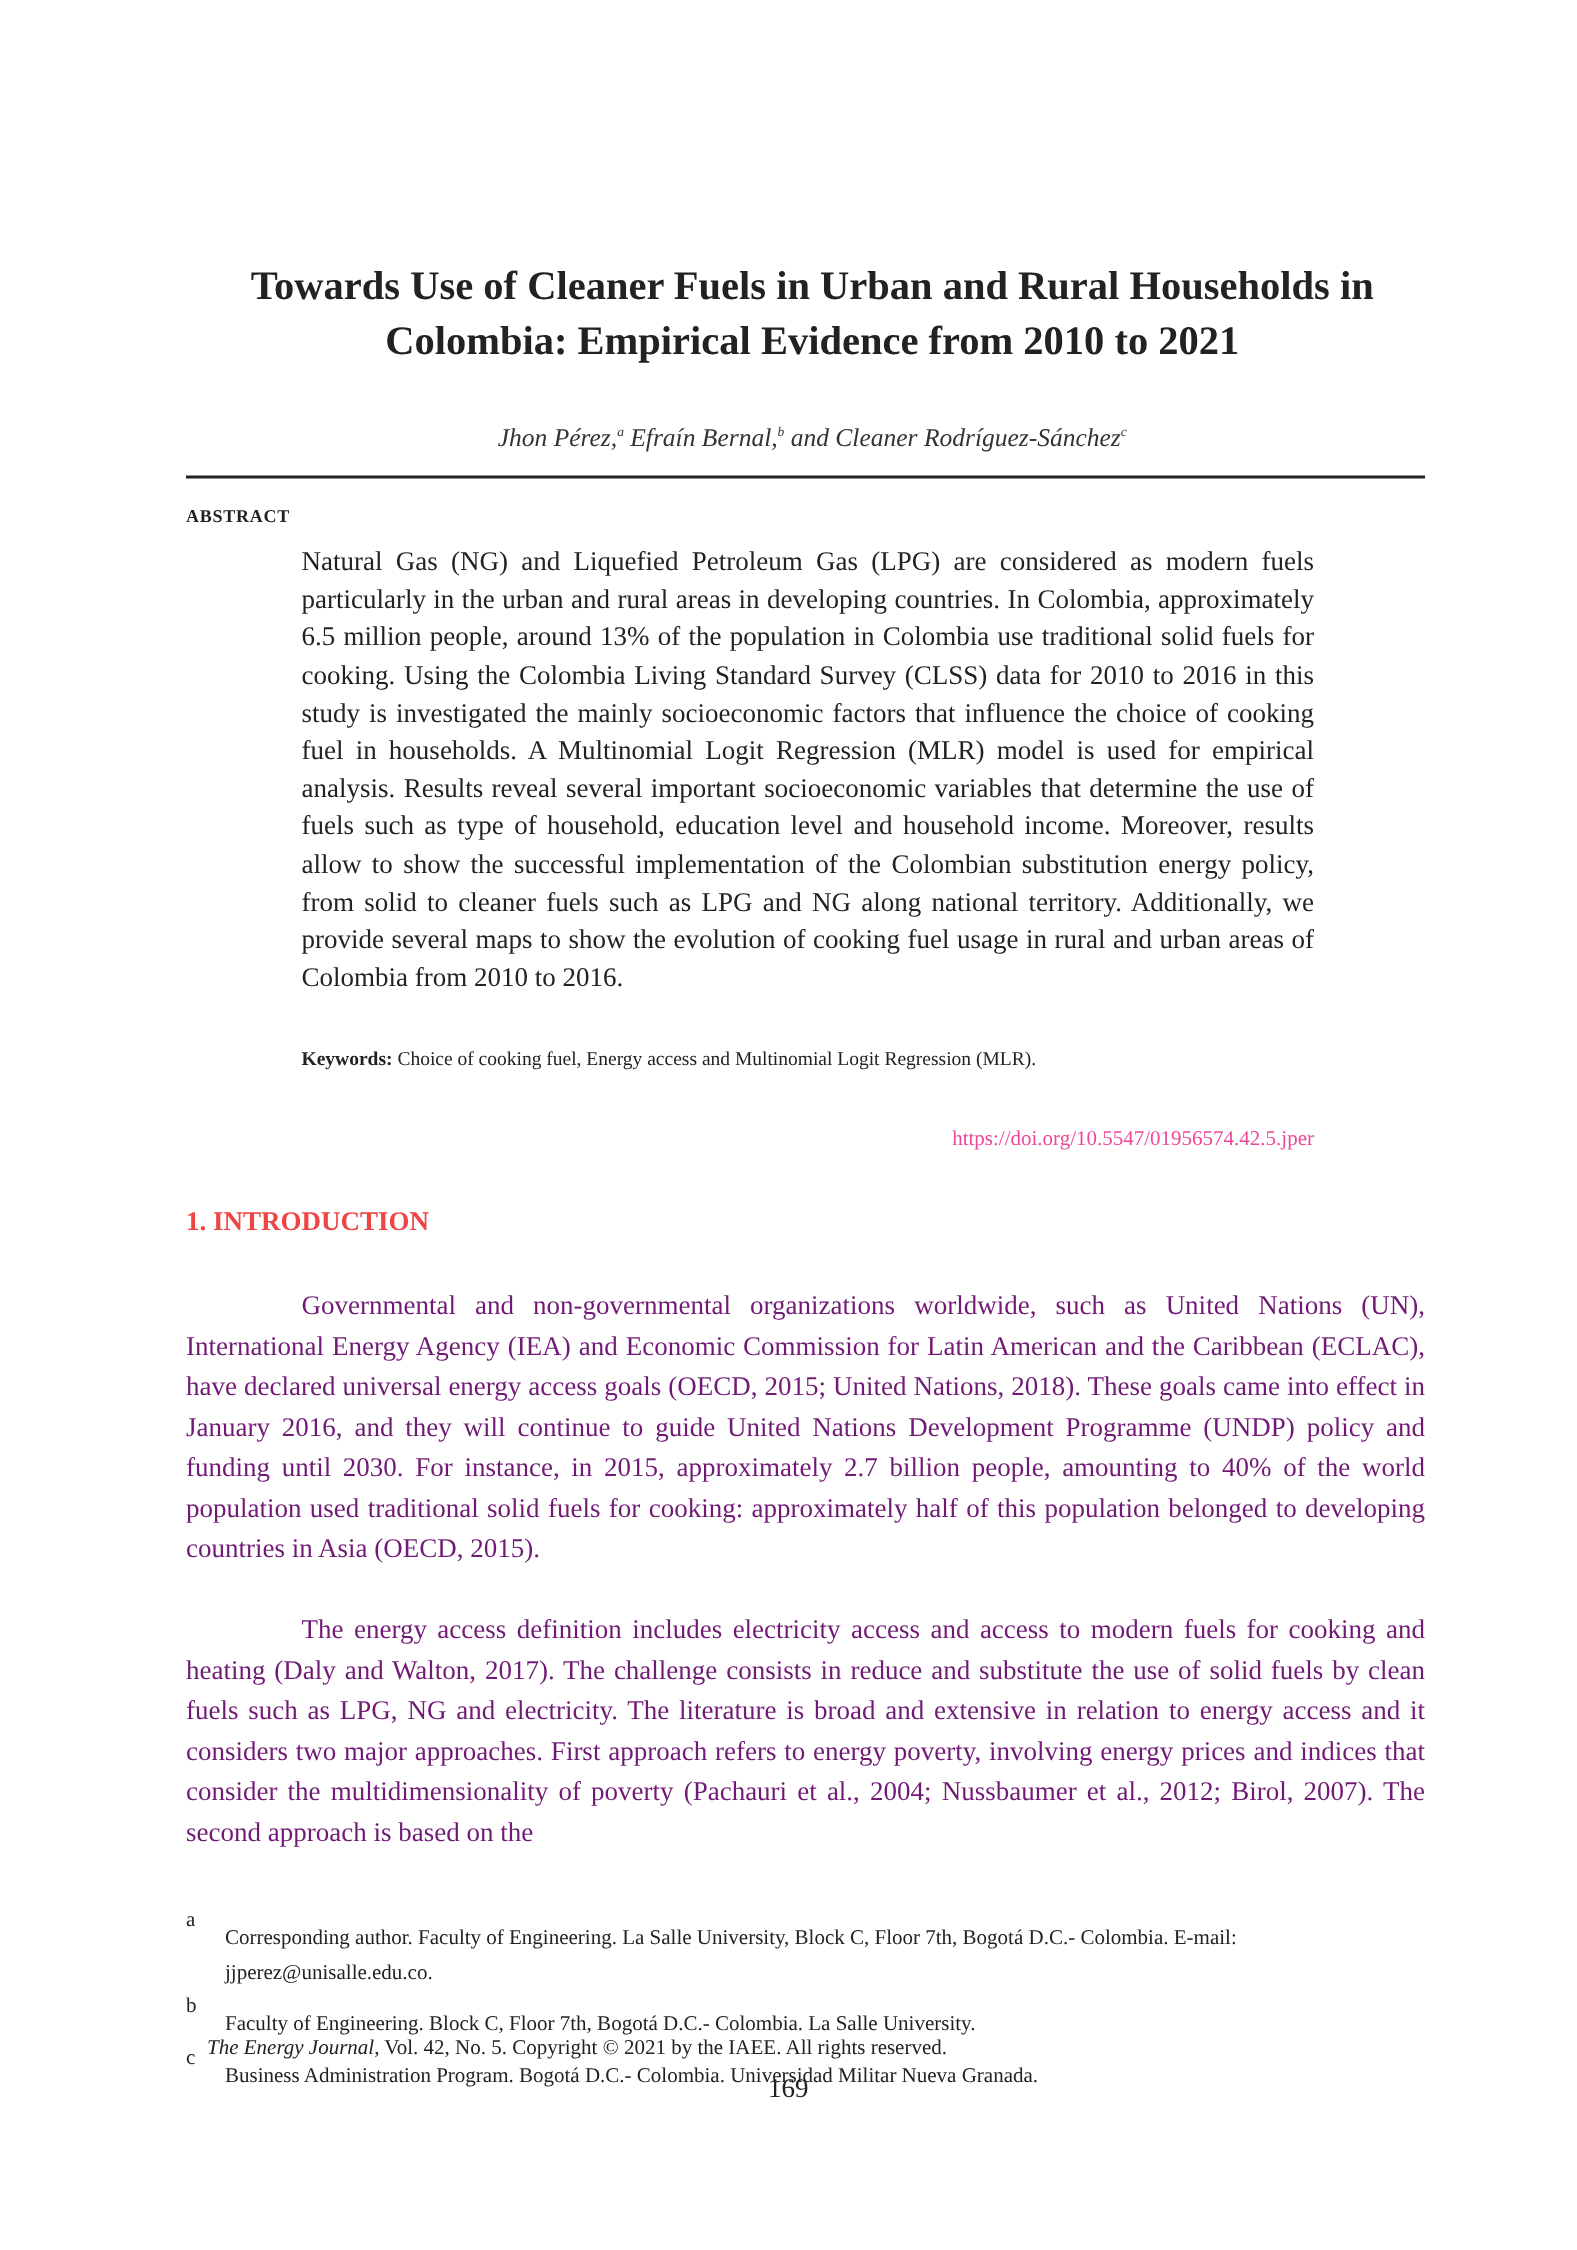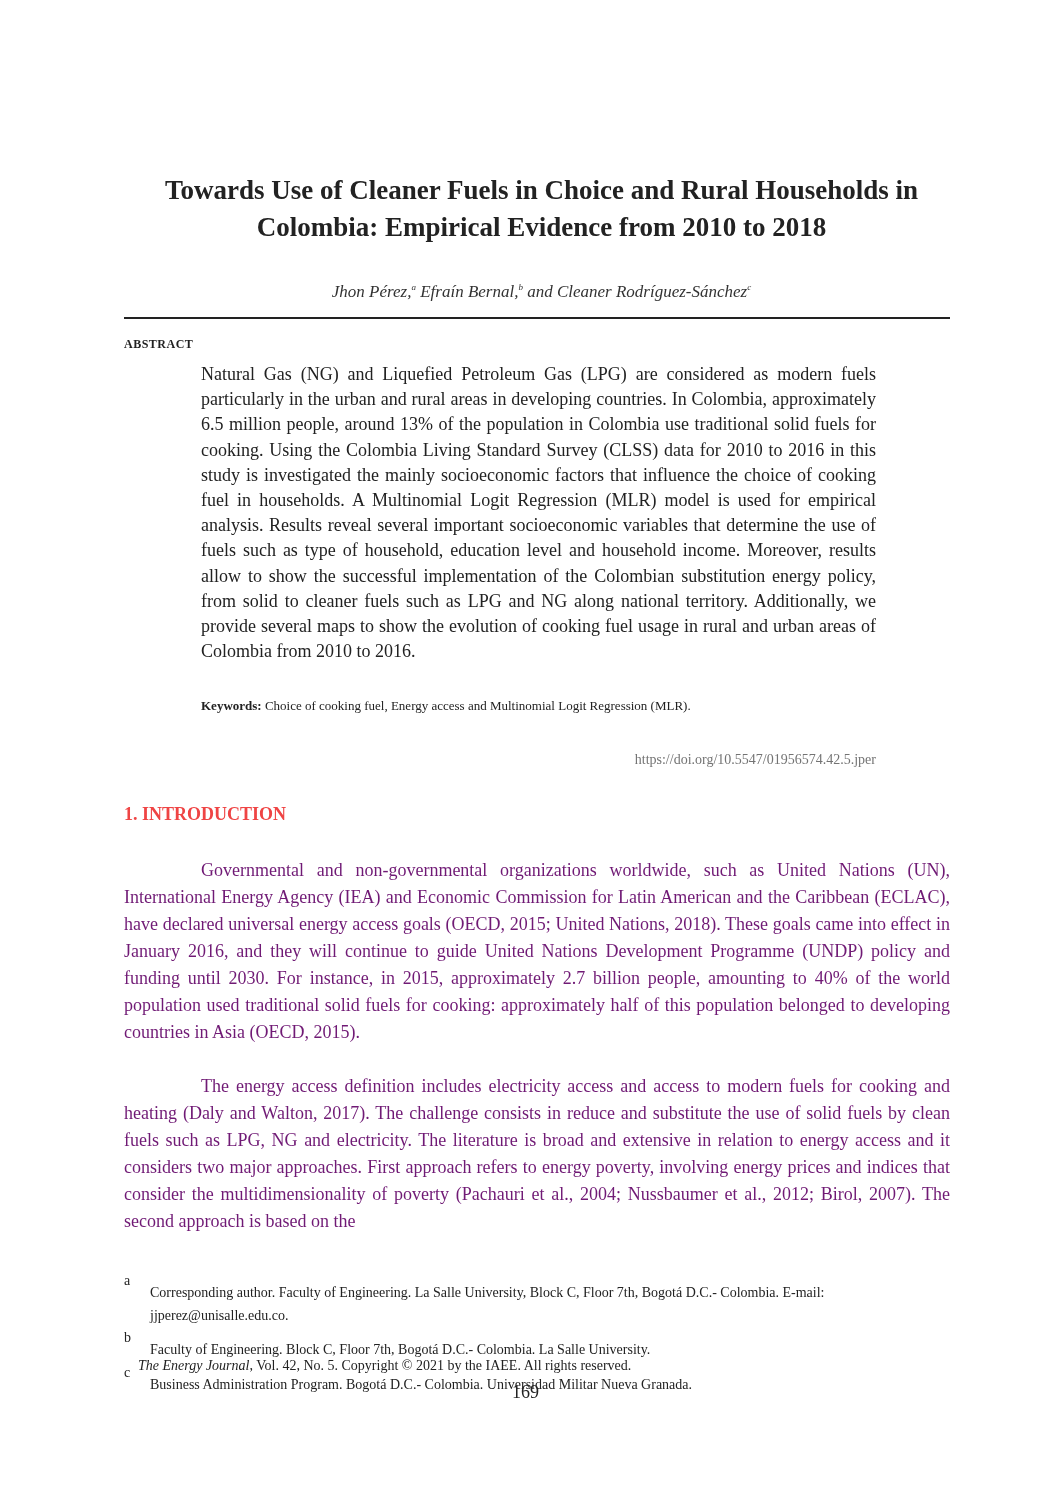--- a/index.html
+++ b/index.html
@@ -5,40 +5,40 @@
   html, body { margin:0; padding:0; background:#ffffff; }
   body { width:1051px; height:1500px; position:relative; overflow:hidden; font-family:"Liberation Serif", serif; color:#1e1e1e; }
   .title { position:absolute; left:120px; width:843px; top:172px; text-align:center; font-weight:bold; font-size:27px; line-height:37px; color:#222; }
   .authors { position:absolute; left:120px; width:843px; top:282px; text-align:center; font-style:italic; font-size:17px; color:#333; }
   .authors sup { font-size:9px; }
   .rule { position:absolute; left:124px; width:826px; top:317px; height:2px; background:#222; }
   .abstract-head { position:absolute; left:124px; width:826px; top:337px; text-align:left; font-weight:bold; font-size:12px; letter-spacing:0.5px; color:#222; }
   .abstract { position:absolute; left:201px; width:675px; top:362px; font-size:18px; line-height:25.2px; text-align:justify; color:#222; }
   .keywords { position:absolute; left:201px; width:640px; top:693px; font-size:13px; line-height:25.2px; color:#222; }
   .keywords b { font-weight:bold; }
-  .doi { position:absolute; right:175px; top:752px; font-size:14px; color:#737373; }
+  .doi { position:absolute; right:175px; top:752px; font-size:14px; color:#ec4899; }
   .section { position:absolute; left:124px; top:804px; font-weight:bold; font-size:18px; color:#ef4444; }
   .body-p { position:absolute; left:124px; width:826px; font-size:18px; line-height:27px; text-align:justify; color:#701a75; }
   .body-p.p1 { top:857px; }
   .body-p.p2 { top:1073px; }
   .indent { display:inline-block; width:77px; }
   .footnotes { position:absolute; left:124px; width:830px; top:1270px; font-size:14px; line-height:22.5px; color:#222; }
   .fn { display:flex; }
   .fn .mark { width:26px; flex:none; }
   .fn .text { flex:1;margin-top:12px; }
   .journal { position:absolute; left:124px; top:1358px; font-size:14px; color:#222;margin-left:14px; }
   .journal i { font-style:italic; }
   .pagenum { position:absolute; left:0; width:1051px; top:1382px; text-align:center; font-size:18px; color:#222; }
 </style>
 </head>
 <body>
 
 <div class="title">
-  <div>Towards Use of Cleaner Fuels in Choice and Rural Households in</div>
-  <div>Colombia: Empirical Evidence from 2010 to 2018</div>
+  <div>Towards Use of Cleaner Fuels in Urban and Rural Households in</div>
+  <div>Colombia: Empirical Evidence from 2010 to 2021</div>
 </div>
 
 <div class="authors">
   <span>Jhon Pérez,</span><sup>a</sup>
   <span>Efraín Bernal,</span><sup>b</sup>
   <span>and Cleaner Rodríguez-Sánchez</span><sup>c</sup>
 </div>
 
 <div class="rule"></div>
 

